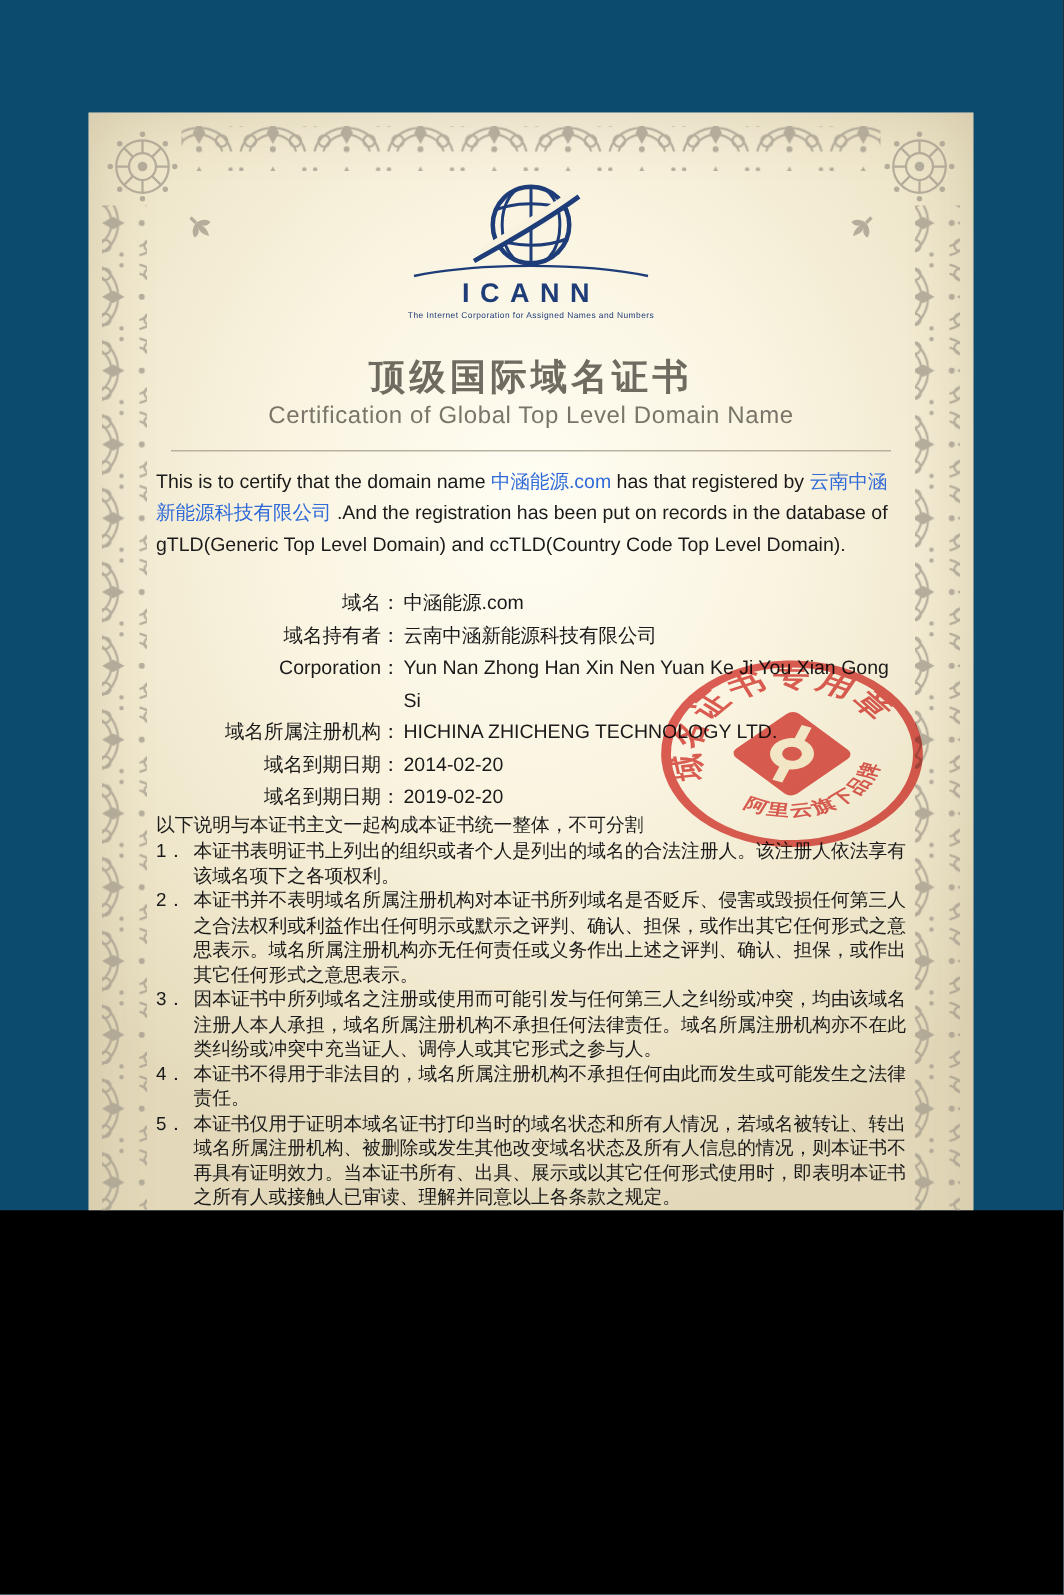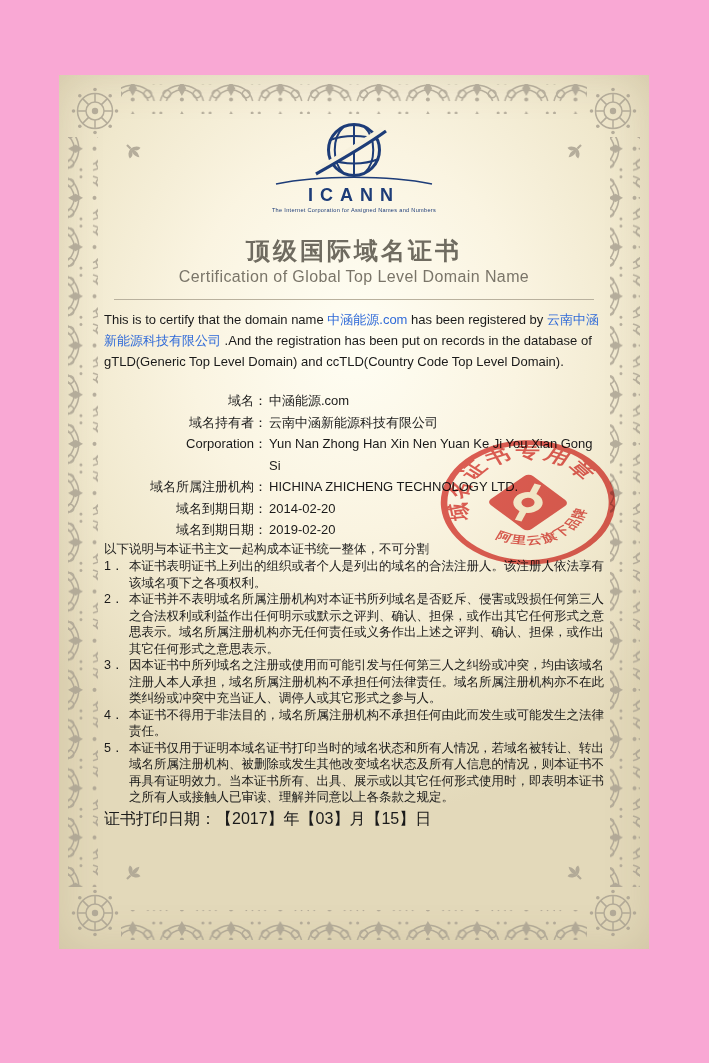--- a/index.html
+++ b/index.html
@@ -1,16 +1,16 @@
 <!DOCTYPE html>
 <html><head>
 <meta charset="utf-8">
 <style>
   html,body{margin:0;padding:0;background:#000;}
-  .stage{position:relative;width:709px;height:1063px;background:#f9a8d4;overflow:hidden;
+  .stage{position:relative;width:709px;height:807px;background:#0c4a6e;overflow:hidden;
          font-family:"Liberation Sans",sans-serif;}
   .paper{position:absolute;left:59px;top:75px;width:590px;height:874px;
          background:radial-gradient(ellipse 70% 55% at 50% 30%, #fffef4 0%, #faf4e1 40%, #f0e8cd 72%, #e3d9ba 100%);
          box-shadow:inset 0 0 46px rgba(120,100,60,.18);}
   .lace{position:absolute;left:0;top:0;}
   .lace .s{stroke:#a8a090;fill:none;stroke-width:1.5;}
   .lace .f{fill:#a8a090;stroke:none;}
   .content{position:absolute;left:45px;top:0;width:500px;color:#1a1a1a;}
   .logo-block{padding-top:46px;text-align:center;}
   .icann-word{font-family:"Liberation Sans",sans-serif;font-weight:bold;font-size:18px;
@@ -122,21 +122,21 @@
           <text x="90" y="80" class="icann-word">ICANN</text>
           <text x="90" y="91" class="icann-tag">The Internet Corporation for Assigned Names and Numbers</text>
         </svg>
       </div>
 
       <div class="title-zh">顶级国际域名证书</div>
       <div class="title-en">Certification of Global Top Level Domain Name</div>
       <div class="divider"></div>
 
 
-      <div class="p-en"><span>This is to certify that the domain name </span><span class="lnk">中涵能源.com</span><span> has been registered by </span><span class="lnk">云南中涵新能源科技有限公司</span><span> .And the registration has been put on records in the database of gTLD(Generic Top Level Domain) and ccTLD(Country Code Top Level Domain).</span></div>
+      <div class="p-en"><span>This is to certify that the domain name </span><span class="lnk">中涵能源.com</span><span> has that registered by </span><span class="lnk">云南中涵新能源科技有限公司</span><span> .And the registration has been put on records in the database of gTLD(Generic Top Level Domain) and ccTLD(Country Code Top Level Domain).</span></div>
 
       <div class="details">
 
           <div class="drow">
             <span class="dlabel">域名</span>
             <span class="dcolon">：</span>
             <span class="dvalue">中涵能源.com</span>
           </div>
 
           <div class="drow">

